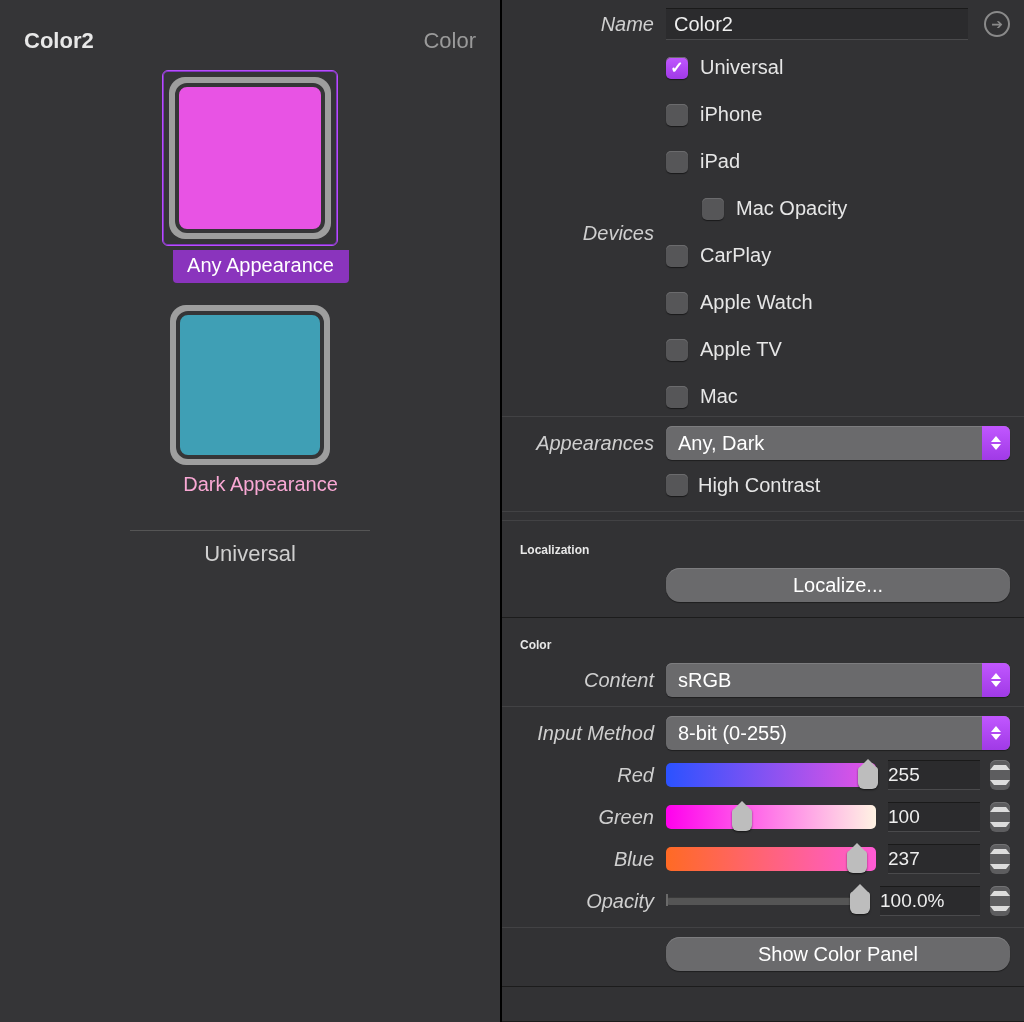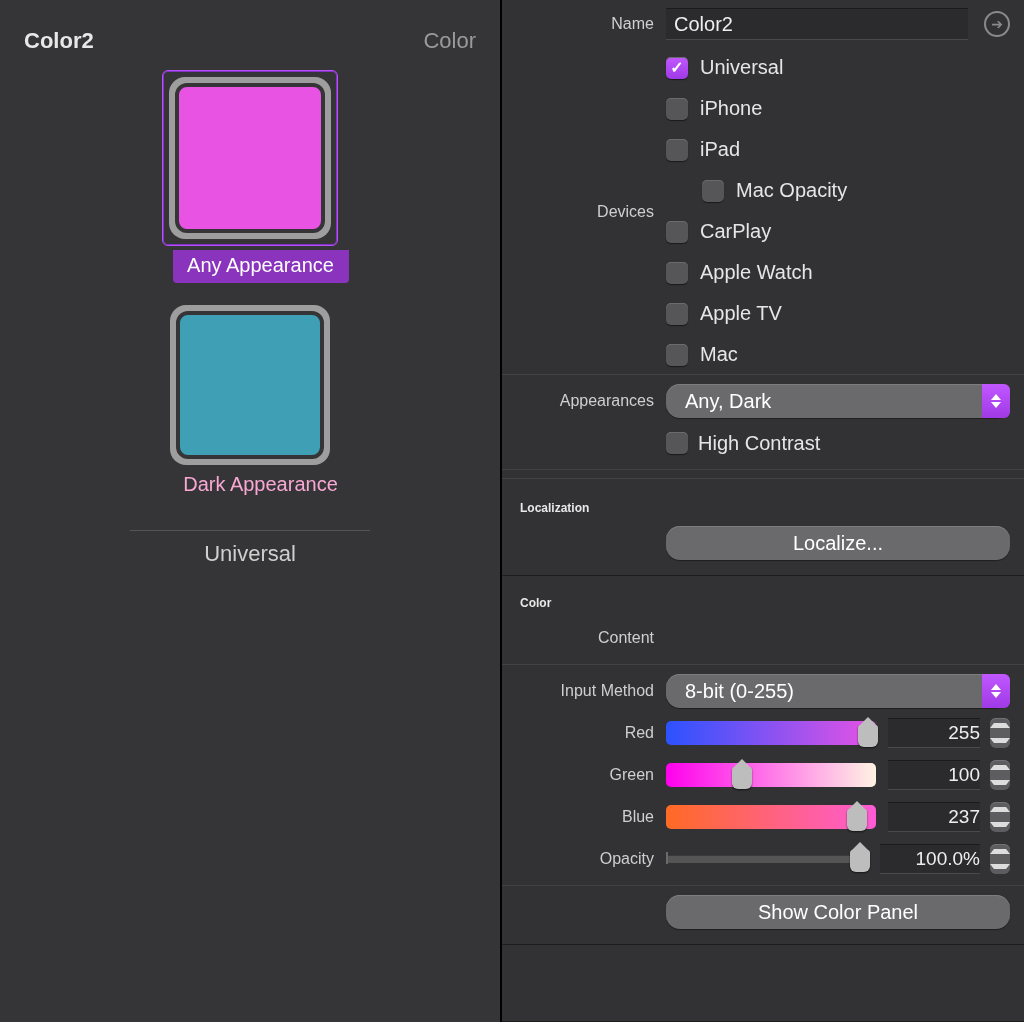--- a/index.html
+++ b/index.html
@@ -15,48 +15,48 @@
   .swatch-well { width: 162px; height: 162px; border-radius: 16px; background: #9e9e9e; padding: 6px; }
   .swatch-inner { width: 100%; height: 100%; border-radius: 12px; border: 4px solid #353537; }
   .swatch-label { margin-top: 4px; width: 176px; text-align: center; font-size: 20px; padding: 4px 0 6px 0; border-radius: 0 0 4px 4px; margin-left: 21px; }
   .swatch-label.selected { background: #8a34bd; color: #fff; }
   .swatch-label.unselected { color: #f9a8d4; }
   .divider-thin { width: 240px; height: 1px; background: #555; margin-top: 28px; margin-bottom: 10px; }
   .universal-label { font-size: 22px; color: #cfcfcf; }
 
   .section { border-bottom: 1px solid #1c1c1c; padding: 6px 14px 14px 14px; }
   .row { display: flex; align-items: center; min-height: 36px; margin-top: 6px; position: relative; }
-  .row-label { width: 150px; text-align: right; padding-right: 12px; font-size: 16px; color: #cfcfcf; }
+  .row-label { width: 150px; text-align: right; padding-right: 12px; font-size: 20px; color: #cfcfcf; font-style: italic; }
   .row-body { flex: 1; display: flex; align-items: center; gap: 10px; }
   .text-input { flex: 1; height: 32px; background: #2b2b2d; border: none; border-bottom: 1px solid #4a4a4c; border-top: 1px solid #1a1a1a; color: #eee; font-size: 20px; padding: 2px 8px; }
   .nav-arrow { width: 26px; height: 26px; border-radius: 13px; border: 2px solid #8a8a8a; display: flex; align-items: center; justify-content: center; color: #8a8a8a; font-size: 14px; cursor: pointer; margin-left: 6px; }
   .checkbox { width: 22px; height: 22px; border-radius: 5px; background: #565658; box-shadow: inset 0 1px 0 #6b6b6d, 0 1px 1px rgba(0,0,0,.5); cursor: pointer; display:flex;align-items:center;justify-content:center; }
   .checkbox.checked { background: linear-gradient(#c157ff,#a03ae6); }
   .checkbox.checked::after { content:"✓"; color:#fff; font-size:16px; font-weight:700; }
-  .ck-row { display:flex; align-items:center; gap:12px; margin-top:18px; }
+  .ck-row { display:flex; align-items:center; gap:12px; margin-top:24px; }
   .ck-label { font-size:20px; color:#e6e6e6; }
   .indent { padding-left: 36px; }
 
-  .popup { flex:1; height:34px; background:#6a6a6c; border-radius:14px; display:flex; align-items:center; padding:0 19px; color:#fff; font-size:20px; position:relative; cursor:pointer; box-shadow: inset 0 1px 0 #7d7d7f, 0 1px 1px rgba(0,0,0,.4); }
+  .popup { flex:1; height:34px; background:#6a6a6c; border-radius:6px; display:flex; align-items:center; padding:0 12px; color:#fff; font-size:20px; position:relative; cursor:pointer; box-shadow: inset 0 1px 0 #7d7d7f, 0 1px 1px rgba(0,0,0,.4); }
   .popup-arrows { position:absolute; right:0; top:0; height:100%; width:28px; background:linear-gradient(#c157ff,#a03ae6); border-radius:0 6px 6px 0; display:flex; flex-direction:column; align-items:center; justify-content:center; gap:0px; }
   .pa-up,.pa-down{width:0;height:0;border-left:5px solid transparent;border-right:5px solid transparent;}
   .pa-up{border-bottom:6px solid #fff; margin-bottom:2px;}
   .pa-down{border-top:6px solid #fff;}
 
   .section-title { font-size:12px; font-weight:600; color:#e8e8e8; padding:14px 0 4px 4px; }
   .wide-button { flex:1; height:34px; background:#6a6a6c; border-radius:14px; color:#fff; font-size:20px; display:flex; align-items:center; justify-content:center; cursor:pointer; box-shadow: inset 0 1px 0 #7d7d7f, 0 1px 1px rgba(0,0,0,.4); }
 
   .slider-row .row-body { gap:12px; }
   .slider-track { position:relative; flex:1; height:24px; border-radius:5px; overflow:visible; cursor:pointer; }
   .grad { position:absolute; inset:0; border-radius:5px; }
   .thumb { position:absolute; top:4px; width:20px; height:22px; background:#bdbdbd; border-radius:3px 3px 6px 6px; transform:translateX(-50%); pointer-events:none; box-shadow:0 1px 2px rgba(0,0,0,.6); }
   .thumb::before{content:"";position:absolute;top:-8px;left:50%;transform:translateX(-50%);width:0;height:0;border-left:9px solid transparent;border-right:9px solid transparent;border-bottom:9px solid #bdbdbd;}
   .opacity-track { position:relative; flex:1; height:8px; background:#555; border-radius:4px; border-top:1px solid #3a3a3a; cursor:pointer; display:flex; align-items:center;}
   .opacity-track .tick{width:2px;height:12px;background:#6a6a6a;position:absolute;left:0;top:-4px;}
-  .numbox { width:92px; height:30px; background:#2b2b2d; color:#eee; font-size:19px; text-align:right; border:none; border-top:1px solid #1a1a1a; border-bottom:1px solid #4a4a4c;}
+  .numbox { width:92px; height:30px; background:#2b2b2d; color:#eee; font-size:19px; text-align:left; border:none; border-top:1px solid #1a1a1a; border-bottom:1px solid #4a4a4c;}
   .stepper { width:20px; height:30px; display:flex; flex-direction:column; background:#5d5d5f; border-radius:6px; overflow:hidden; cursor:pointer; margin-left:-2px; box-shadow: inset 0 1px 0 #727274;}
   .stepper div{flex:1;display:flex;align-items:center;justify-content:center;}
   .st-up,.st-down{width:0;height:0;border-left:4px solid transparent;border-right:4px solid transparent;}
   .st-up{border-bottom:5px solid #ddd;}
   .st-down{border-top:5px solid #ddd;}
   .sub-divider{height:1px;background:#424244;margin:8px -14px;}
 </style>
 </head>
 <body>
 
@@ -174,20 +174,29 @@
         </div>
       </div>
     </div>
   </div>
 
   <div class="section">
     <div class="section-title">Color</div>
 
     <div class="row">
       <div class="row-label">Content</div>
+      <div class="row-body">
+        <div class="popup">
+          <span>sRGB</span>
+          <div class="popup-arrows">
+              <div class="pa-up"></div>
+              <div class="pa-down"></div>
+            </div>
+        </div>
+      </div>
     </div>
 
     <div class="sub-divider"></div>
 
     <div class="row">
       <div class="row-label">Input Method</div>
       <div class="row-body">
         <div class="popup">
           <span>8-bit (0-255)</span>
           <div class="popup-arrows">

